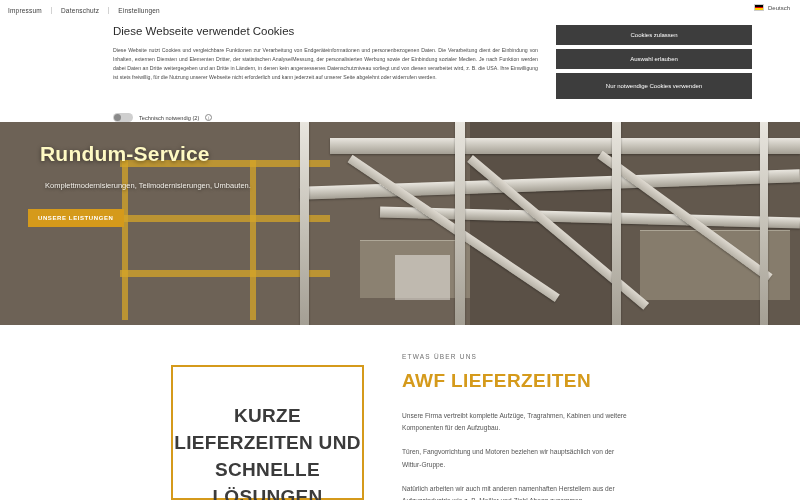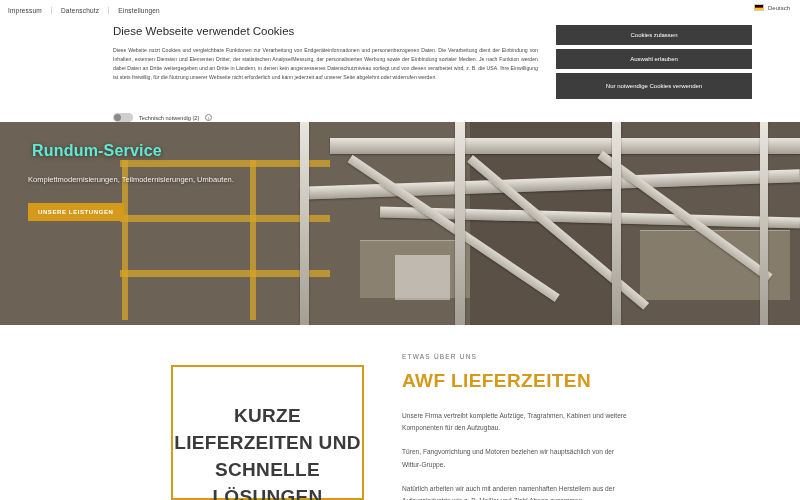--- a/index.html
+++ b/index.html
@@ -88,27 +88,27 @@
     position: absolute;
     background: rgba(170,160,140,.5);
     border-top: 1px solid rgba(220,214,200,.45);
   }
 
   .hero-inner {
     position: absolute; left: 28px; top: 22px;
     z-index: 5; max-width: 300px;
   }
   .hero-title {
-    font-size: 16px; font-weight: bold; color: #5eead4;
-    letter-spacing: .2px; margin: 0 0 14px 4px;
+    font-size: 21px; font-weight: bold; color: #fef9c3;
+    letter-spacing: .2px; margin: 0 0 14px 12px;
     text-shadow: 0 1px 4px rgba(0,0,0,.5);
   }
   .hero-sub {
     font-size: 7.5px; color: #f2efe9; line-height: 1.65;
-    margin: 0 0 14px 0; max-width: 210px;
+    margin: 0 0 14px 17px; max-width: 210px;
     text-shadow: 0 1px 3px rgba(0,0,0,.5);
   }
   .hero-btn {
     display: inline-block;
     background: #d59a1b;
     color: #ffffff;
     font-size: 6px; font-weight: bold; letter-spacing: .6px;
     padding: 6px 10px;
     border: none; cursor: pointer;
   }

